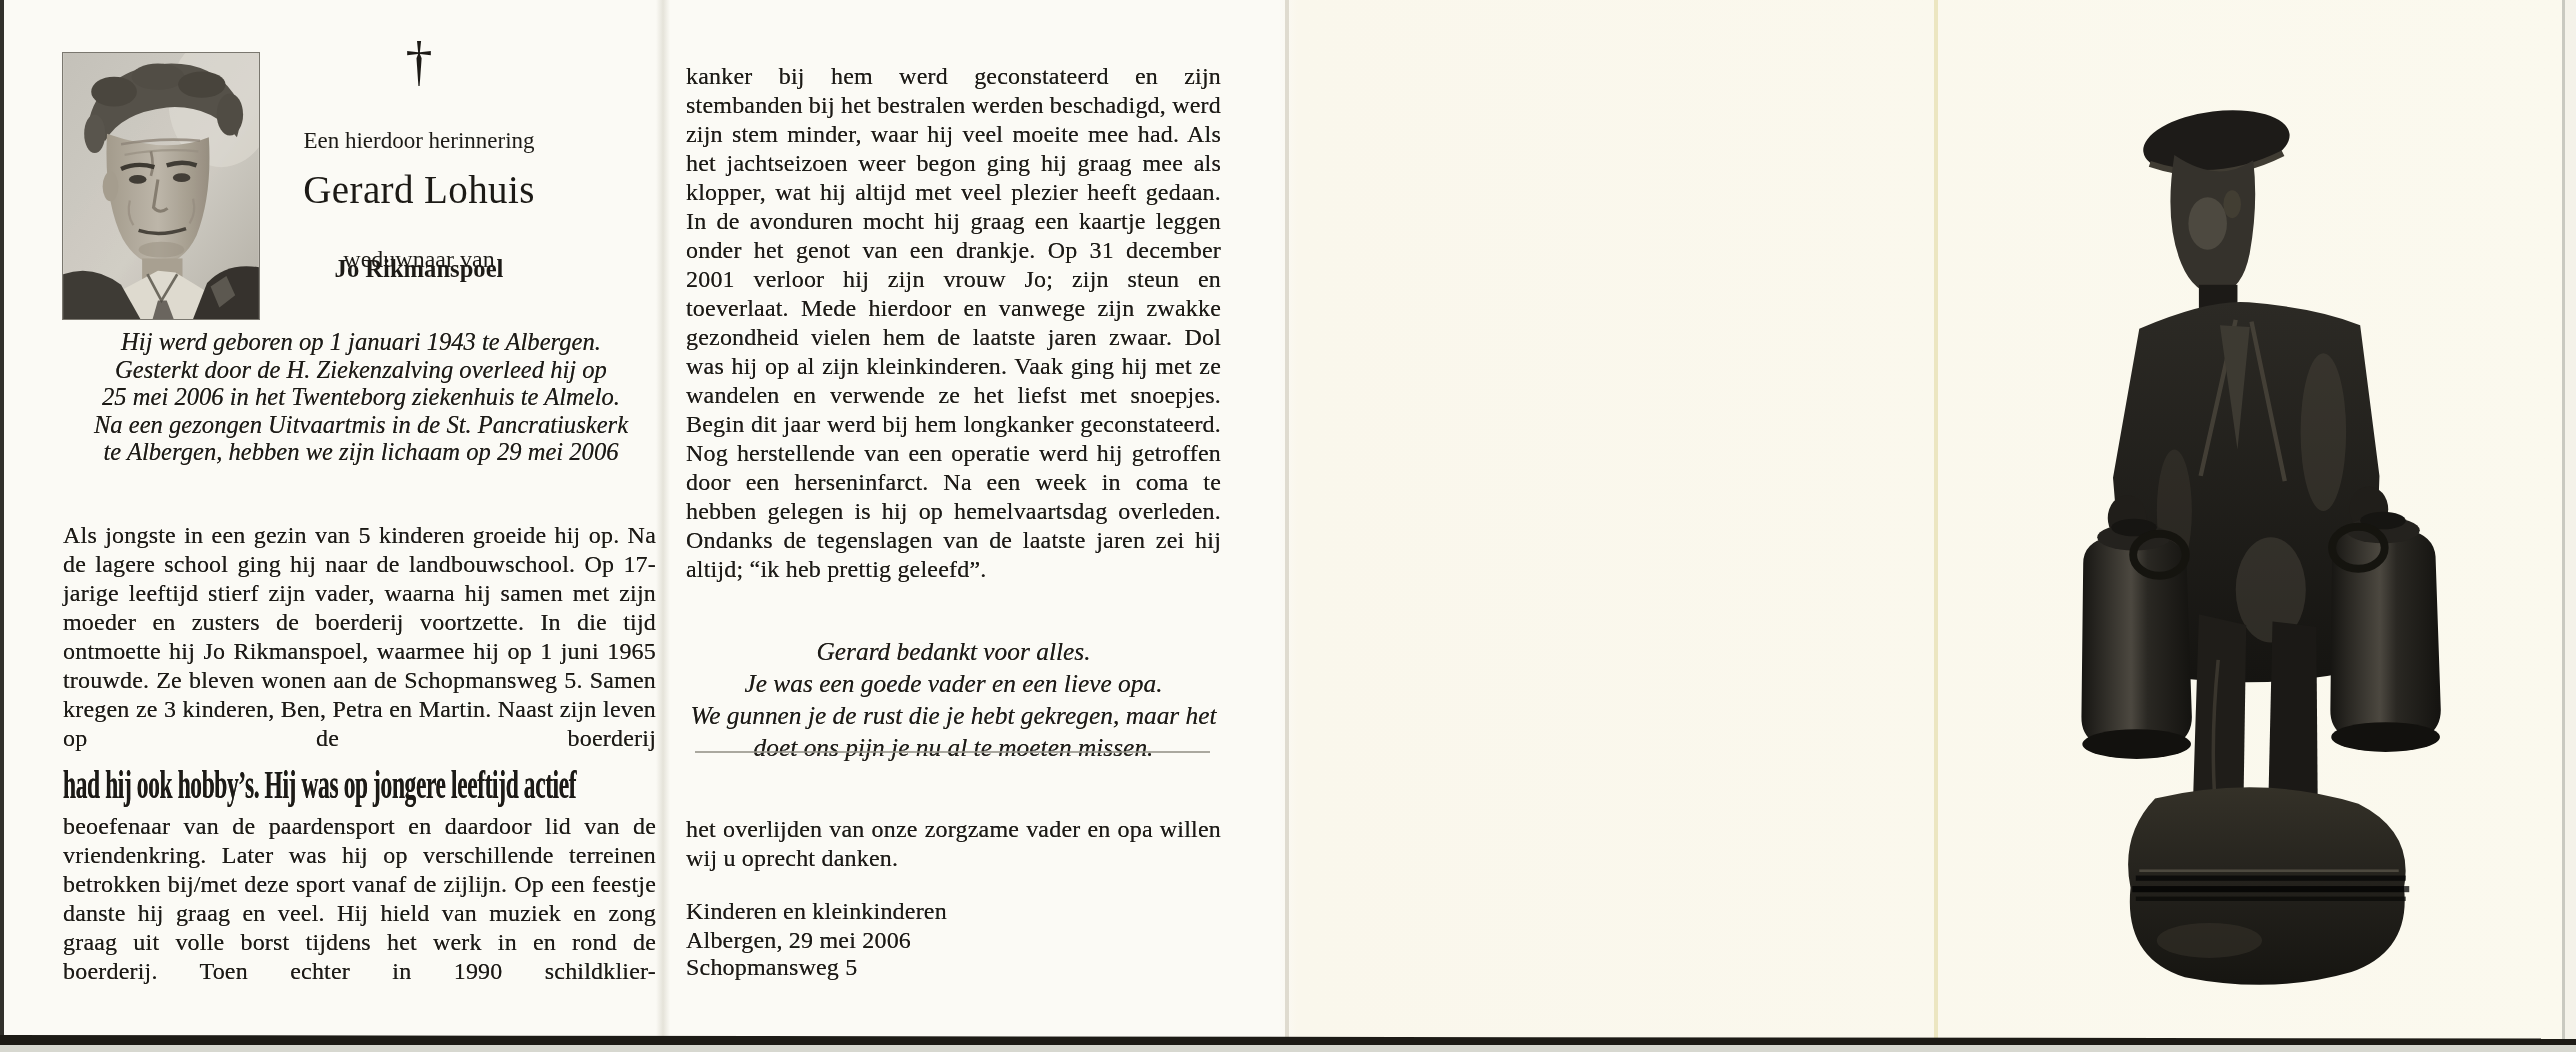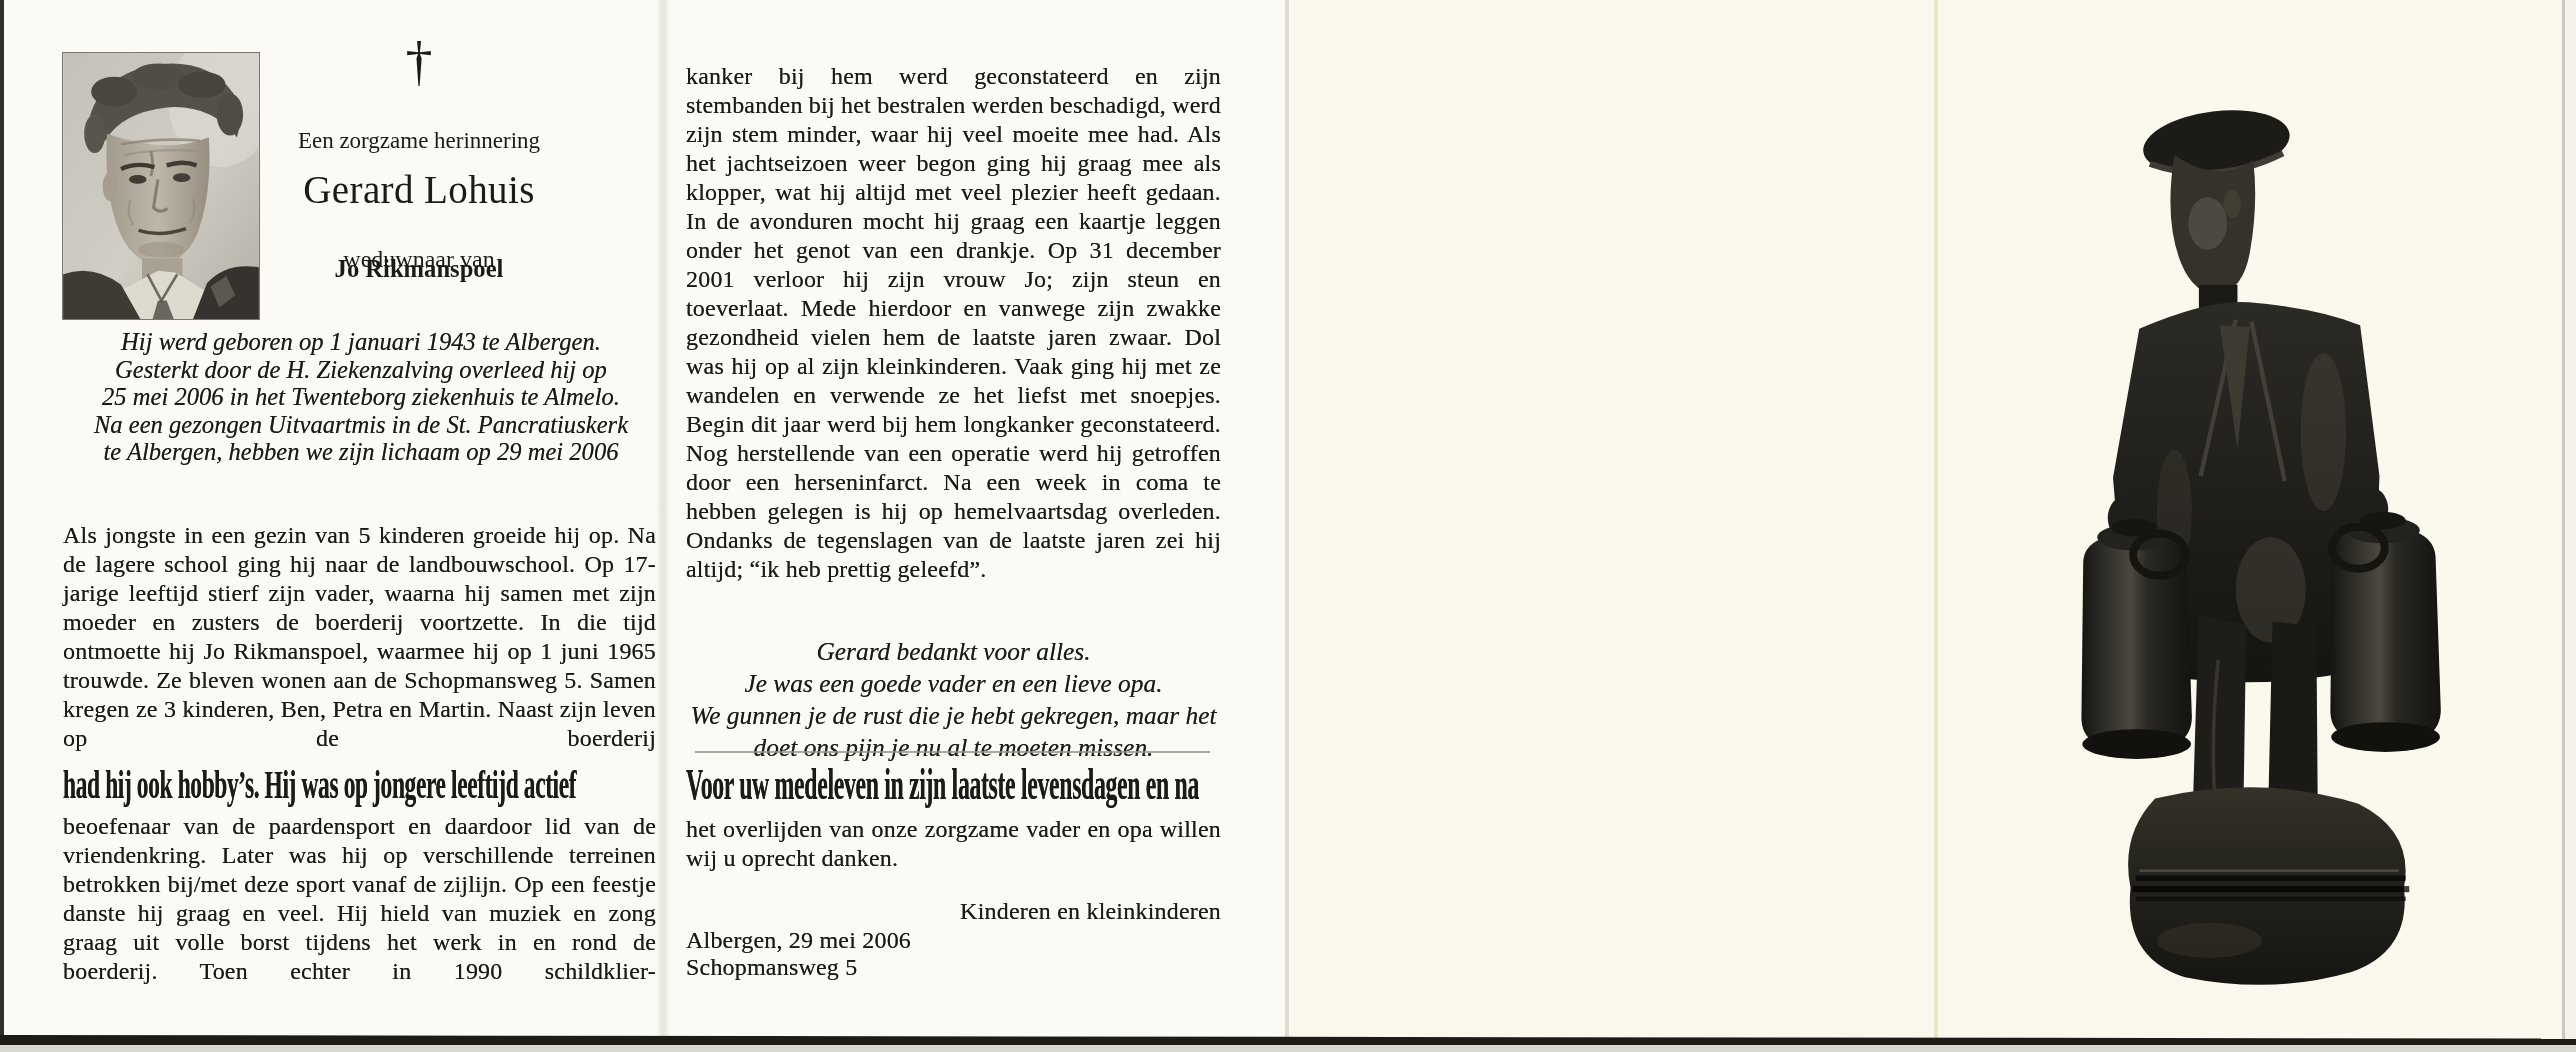--- a/index.html
+++ b/index.html
@@ -80,21 +80,21 @@
         <path d="M52 278 L108 248 L128 250 L180 282 L180 303 L52 303 Z" fill="#dcd8cd"></path>
         <path d="M96 252 L112 282 L130 252" stroke="#6e6a60" stroke-width="3" fill="none"></path>
         <path d="M0 303 L0 252 Q34 240 66 264 L88 303 Z" fill="#3f3c36"></path>
         <path d="M223 303 L223 244 Q186 238 164 262 L148 303 Z" fill="#37342f"></path>
         <path d="M168 266 L186 254 L196 276 L178 290 Z" fill="#6e6a60" opacity=".7"></path>
         <path d="M108 282 L102 303 L126 303 L118 282 Z" fill="#4e4a43" opacity=".8"></path>
       </svg>
     </div>
 
     <div class="abs ctr" style="left:263px;top:32px;width:312px;font-size:54px;line-height:61px;">†</div>
-    <div class="abs ctr" style="left:263px;top:128px;width:312px;font-size:23px;">Een zorgzame herinnering</div>
+    <div class="abs ctr" style="left:263px;top:128px;width:312px;font-size:23px;">Een hierdoor herinnering</div>
     <div class="abs ctr" style="left:263px;top:167px;width:312px;font-size:39px;letter-spacing:0.4px;text-align:center;">Gerard Lohuis</div>
     <div class="abs ctr" style="left:263px;top:246px;width:312px;font-size:24px;">weduwnaar van</div>
     <div class="abs ctr" style="left:263px;top:255px;width:312px;font-size:24.6px;font-weight:700;">Jo Rikmanspoel</div>
 
     <div class="abs ctr ital" style="left:70px;top:328px;width:582px;font-size:24.6px;line-height:27.5px;text-shadow:0 0 0.4px rgba(28,26,22,.7);">
       <div>Hij werd geboren op 1 januari 1943 te Albergen.</div>
       <div>Gesterkt door de H. Ziekenzalving overleed hij op</div>
       <div>25 mei 2006 in het Twenteborg ziekenhuis te Almelo.</div>
       <div>Na een gezongen Uitvaartmis in de St. Pancratiuskerk</div>
       <div>te Albergen, hebben we zijn lichaam op 29 mei 2006</div>
@@ -113,27 +113,24 @@
 
     <div class="abs ctr ital" style="left:20px;top:619px;width:535px;font-size:25.4px;line-height:32px;text-shadow:0 0 0.4px rgba(28,26,22,.7);margin-top:16px;">
       <div>Gerard bedankt voor alles.</div>
       <div>Je was een goede vader en een lieve opa.</div>
       <div>We gunnen je de rust die je hebt gekregen, maar het</div>
       <div>doet ons pijn je nu al te moeten missen.</div>
     </div>
 
     <div class="abs divider" style="left:29px;top:751px;width:515px;"></div>
 
-    <div class="abs" style="left:20px;top:759px;">
-      <span class="cond cond-head">Voor uw medeleven in zijn laatste levensdagen en na</span>
-    </div>
 
     <div class="abs body-text jtx" style="left:20px;top:815px;width:535px;">het overlijden van onze zorgzame vader en opa willen wij u oprecht danken.</div>
 
-    <div class="abs body-text" style="left:20px;top:897px;width:535px;text-align:right;">Kinderen en kleinkinderen</div>
+    <div class="abs body-text" style="left:20px;top:897px;width:535px;text-align:left;">Kinderen en kleinkinderen</div>
 
     <div class="abs body-text" style="left:20px;top:926px;">Albergen, 29 mei 2006</div>
     <div class="abs body-text" style="left:20px;top:953px;">Schopmansweg 5</div>
   </div>
 
   <div class="abs" style="left:1289px;top:0;width:1287px;height:1052px;">
 
     <div class="abs" style="left:780px;top:99px;width:386px;height:894px;">
       <svg width="386" height="894" viewBox="0 0 440 1020" style="filter:blur(0.4px);">
         <defs>

